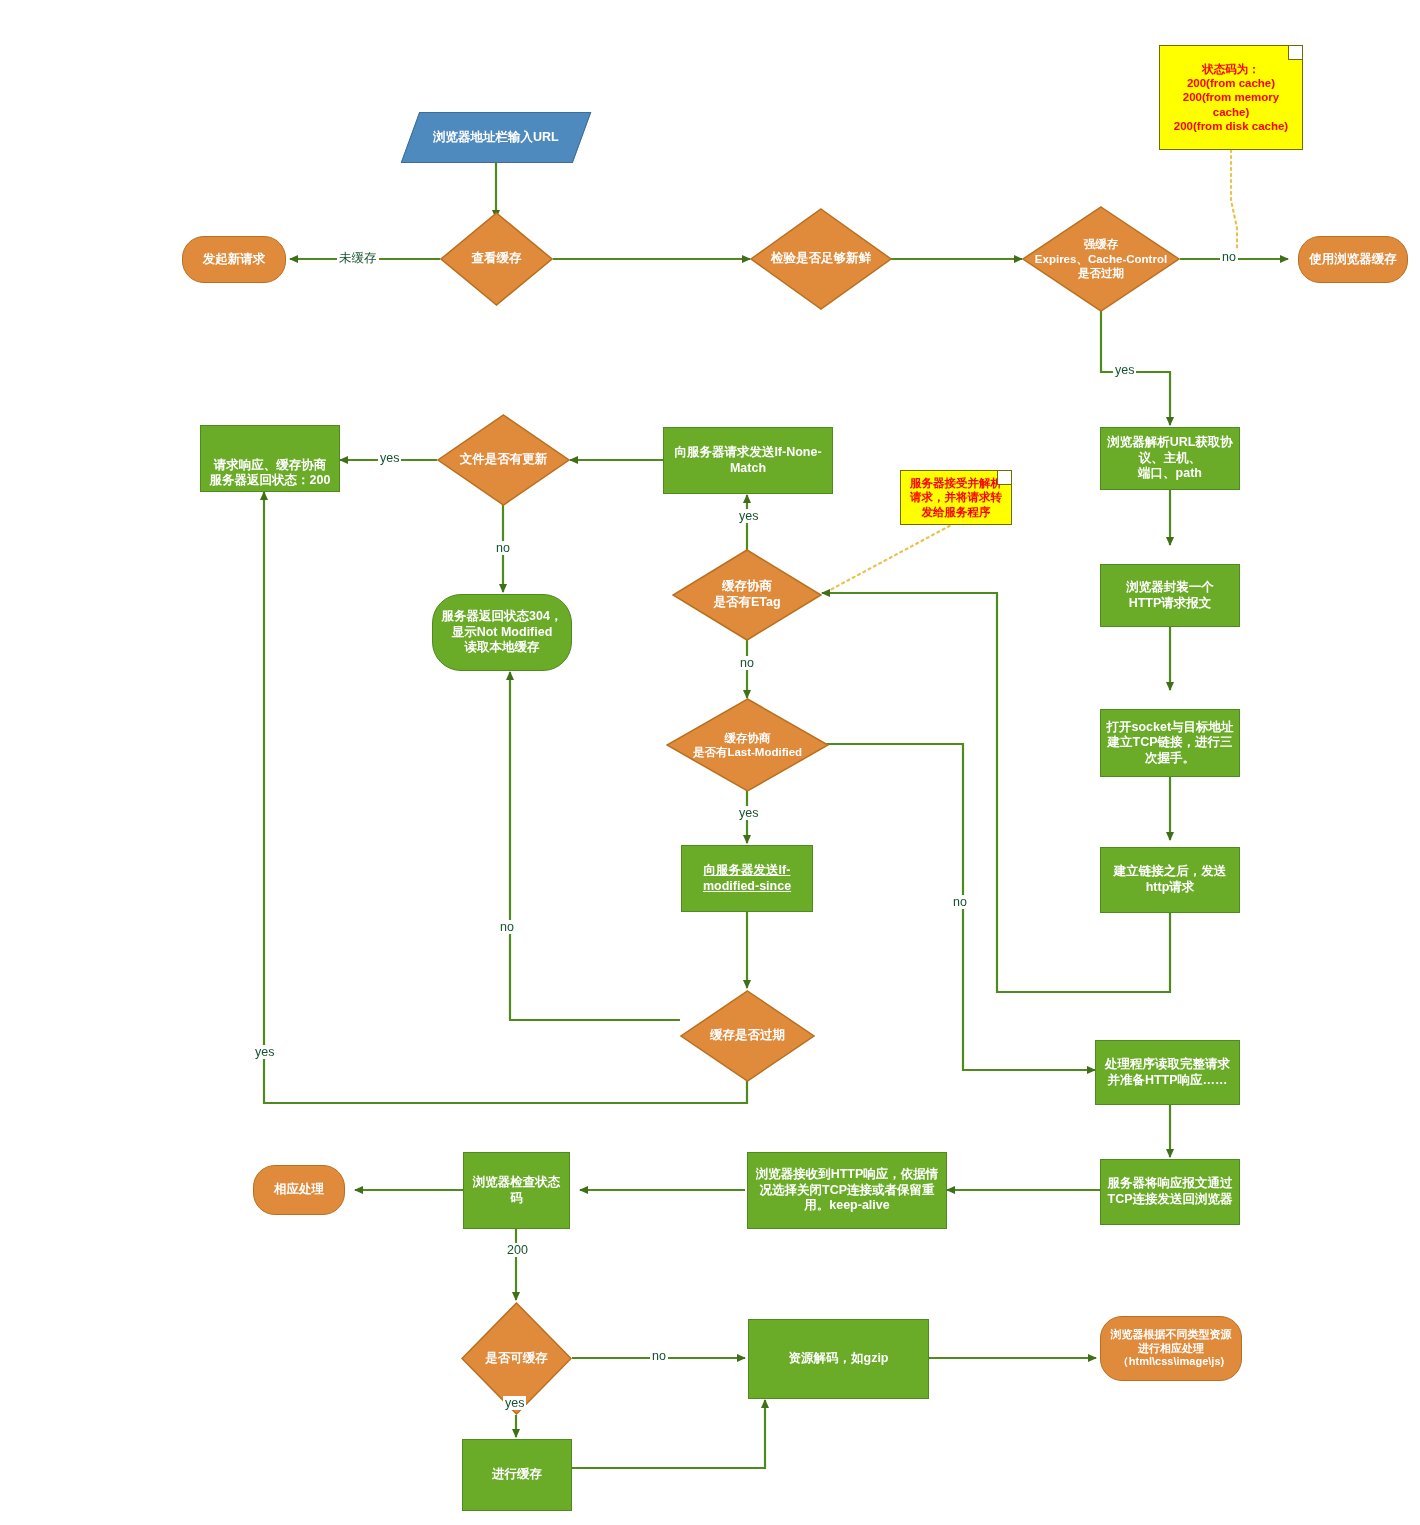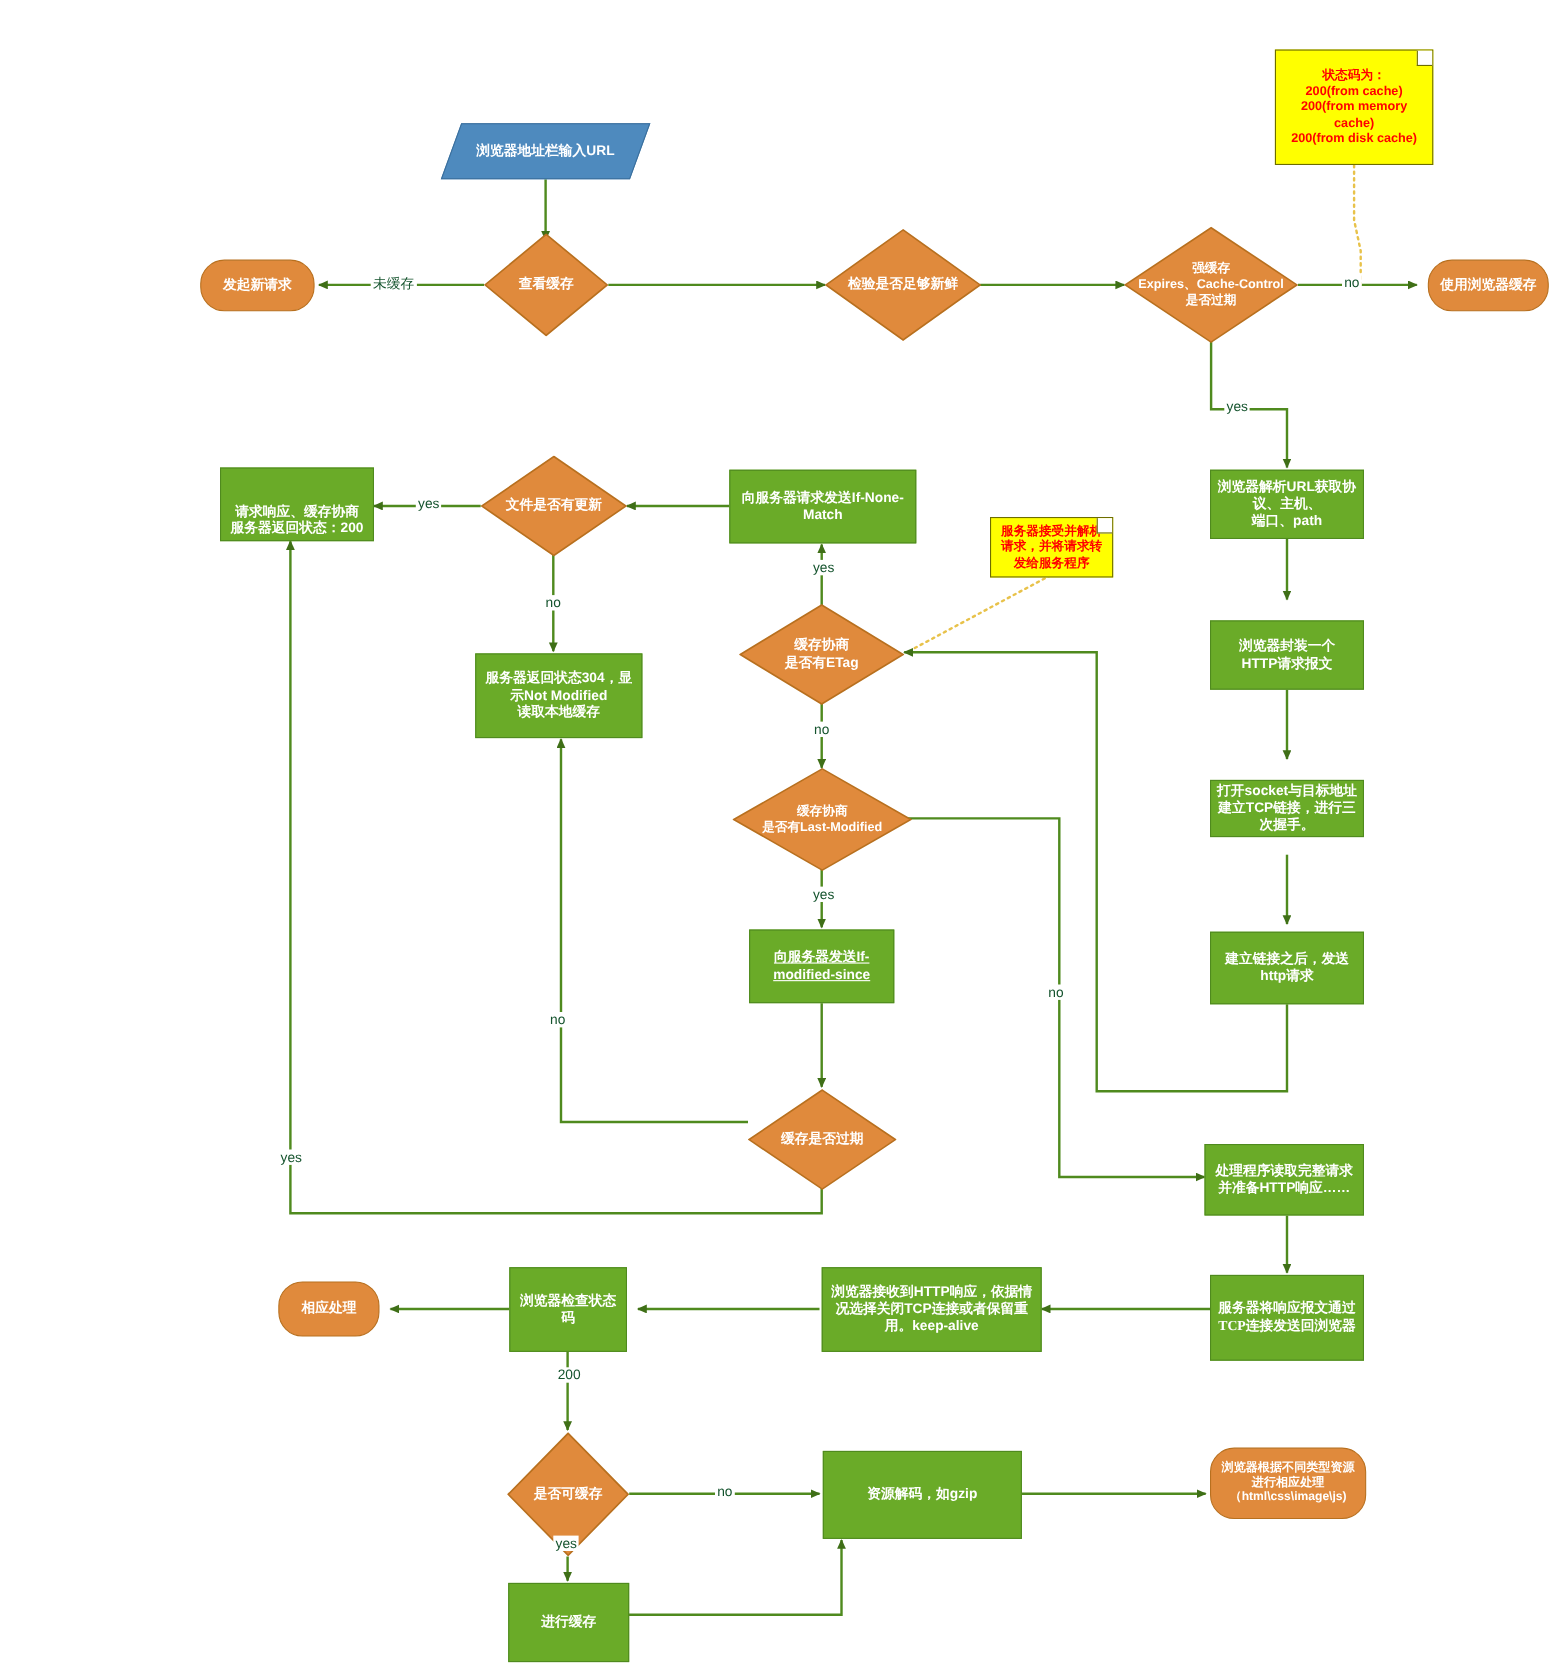--- a/index.html
+++ b/index.html
@@ -170,21 +170,21 @@
 
   <div class="node proc" style="left:663px;top:427px;width:170px;height:67px;">
     <span class="lbl">向服务器请求发送If-None-Match</span>
   </div>
 
   <div class="node note" style="left:900px;top:470px;width:112px;height:55px;">
     <span class="fold"></span>
     <span class="lbl">服务器接受并解析请求，并将请求转发给服务程序</span>
   </div>
 
-  <div class="node proc" style="left:432px;top:594px;width:152px;height:77px;">
+  <div class="node proc" style="left:432px;top:594px;width:140px;height:77px;border-radius:29px;">
     <span class="lbl">服务器返回状态304，显示Not Modified<br>读取本地缓存</span>
   </div>
 
   <div class="dec" style="left:672px;top:549px;width:150px;height:92px;">
     <span class="dia">
       <svg viewBox="0 0 150 92" preserveAspectRatio="none">
           <polygon points="75,1 149,46 75,91 1,46" fill="#e08a3c" stroke="#b8701f" stroke-width="1.5"></polygon>
         </svg>
     </span>
     <span class="txt">缓存协商<br>是否有ETag</span>
@@ -213,33 +213,33 @@
   </div>
 
   <div class="node proc" style="left:1100px;top:427px;width:140px;height:63px;">
     <span class="lbl">浏览器解析URL获取协议、主机、<br>端口、path</span>
   </div>
 
   <div class="node proc" style="left:1100px;top:564px;width:140px;height:63px;">
     <span class="lbl">浏览器封装一个<br>HTTP请求报文</span>
   </div>
 
-  <div class="node proc" style="left:1100px;top:709px;width:140px;height:52px;">
+  <div class="node proc" style="left:1100px;top:709px;width:140px;height:68px;">
     <span class="lbl">打开socket与目标地址建立TCP链接，进行三次握手。</span>
   </div>
 
   <div class="node proc" style="left:1100px;top:847px;width:140px;height:66px;">
     <span class="lbl">建立链接之后，发送http请求</span>
   </div>
 
   <div class="node proc" style="left:1095px;top:1040px;width:145px;height:65px;">
     <span class="lbl">处理程序读取完整请求并准备HTTP响应……</span>
   </div>
 
-  <div class="node proc" style="left:1100px;top:1159px;width:140px;height:78px;font-family:Liberation Serif, serif;">
+  <div class="node proc" style="left:1100px;top:1159px;width:140px;height:66px;">
     <span class="lbl">服务器将响应报文通过TCP连接发送回浏览器</span>
   </div>
 
   <div class="node proc" style="left:747px;top:1152px;width:200px;height:77px;">
     <span class="lbl">浏览器接收到HTTP响应，依据情况选择关闭TCP连接或者保留重用。keep-alive</span>
   </div>
 
   <div class="node proc" style="left:463px;top:1152px;width:107px;height:77px;">
     <span class="lbl">浏览器检查状态码</span>
   </div>

